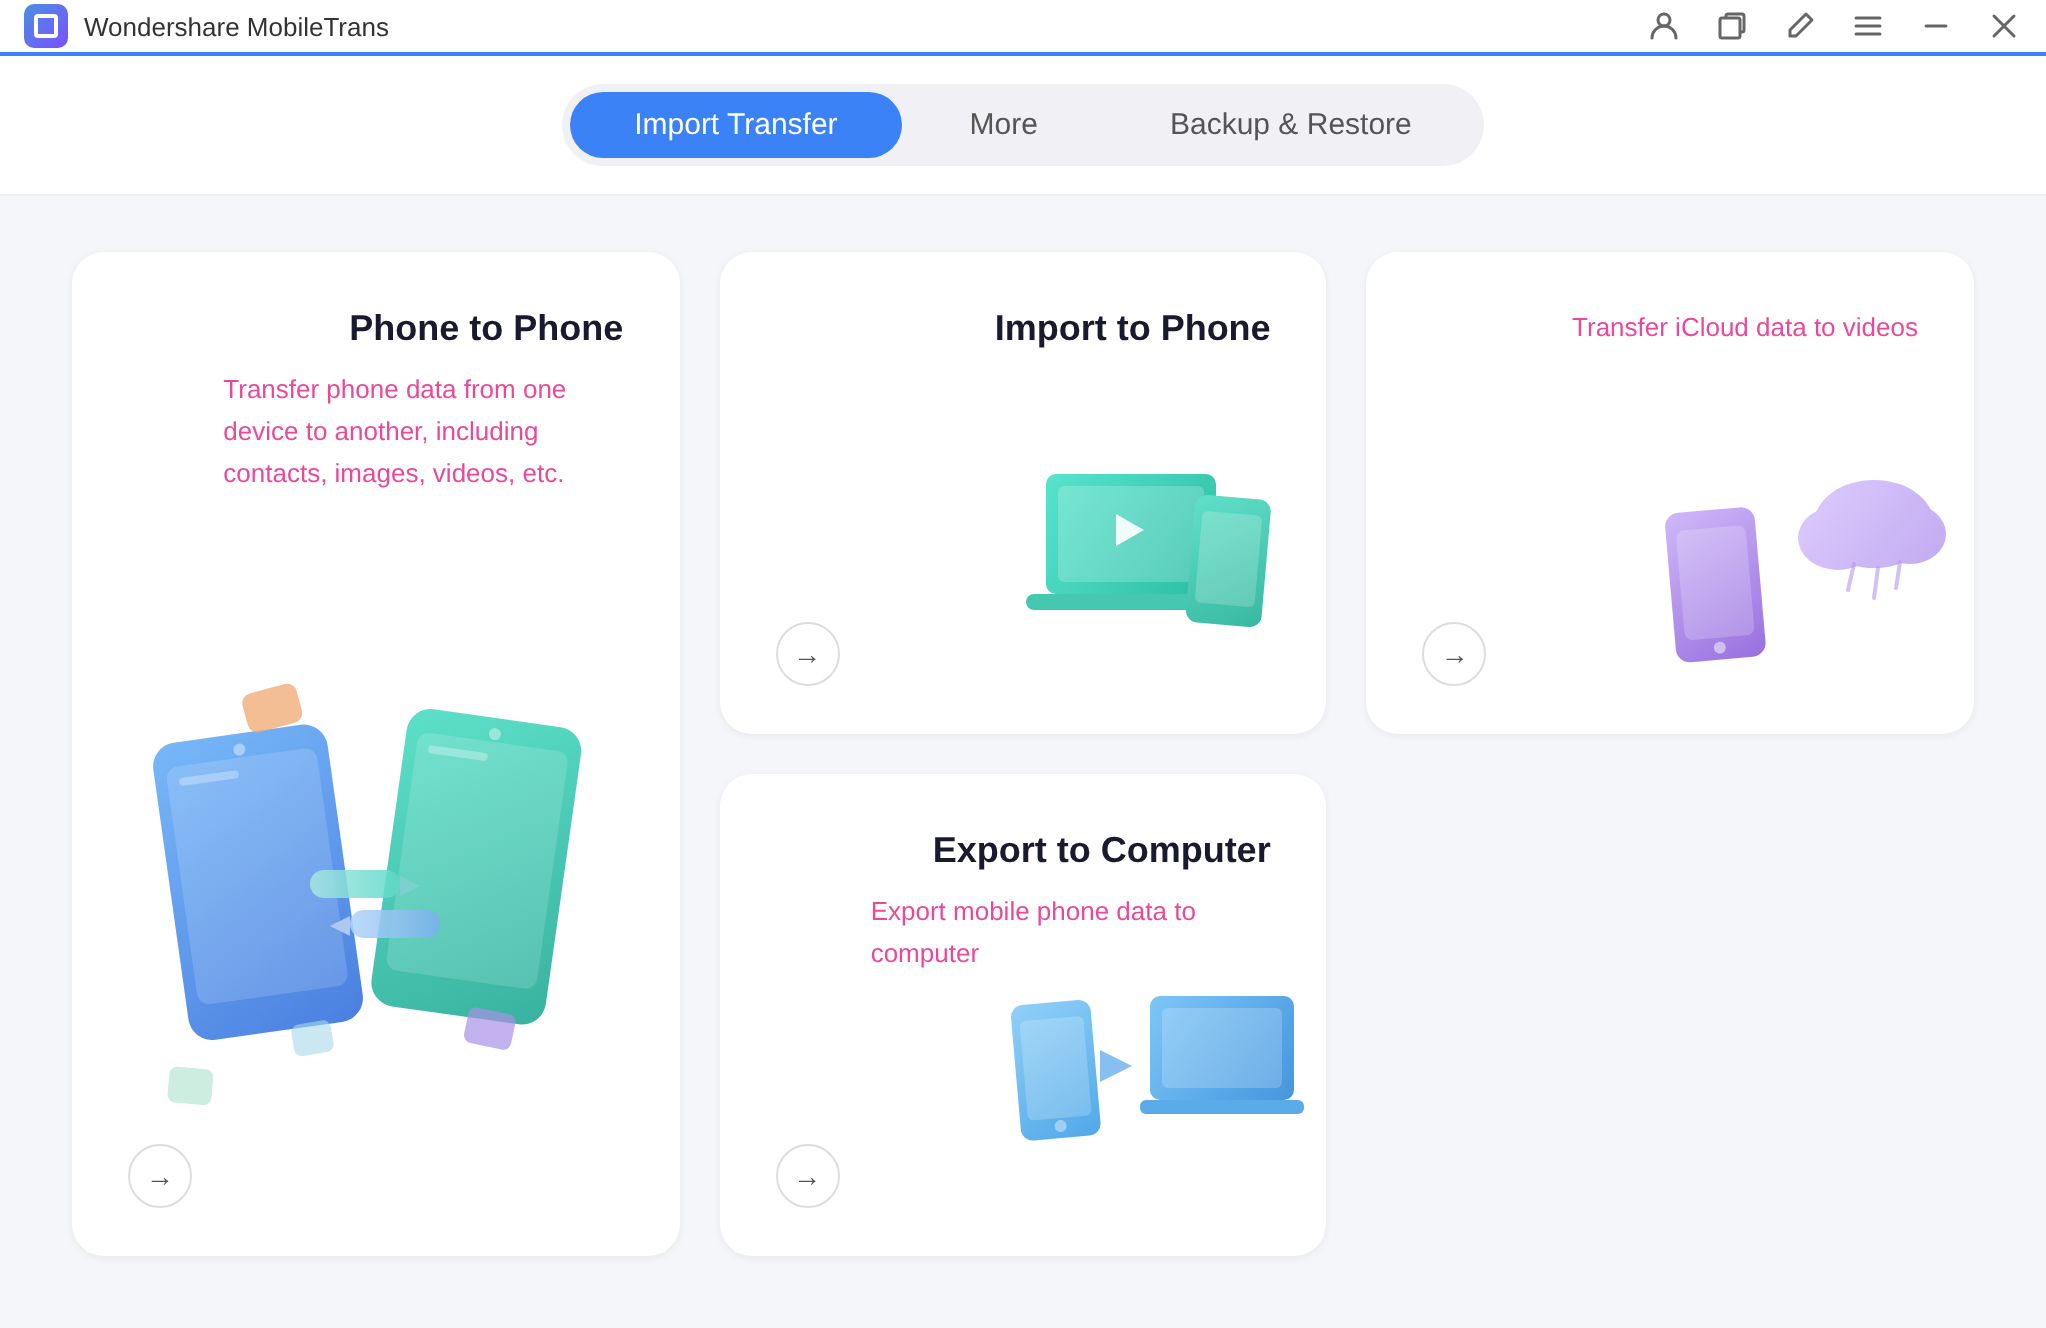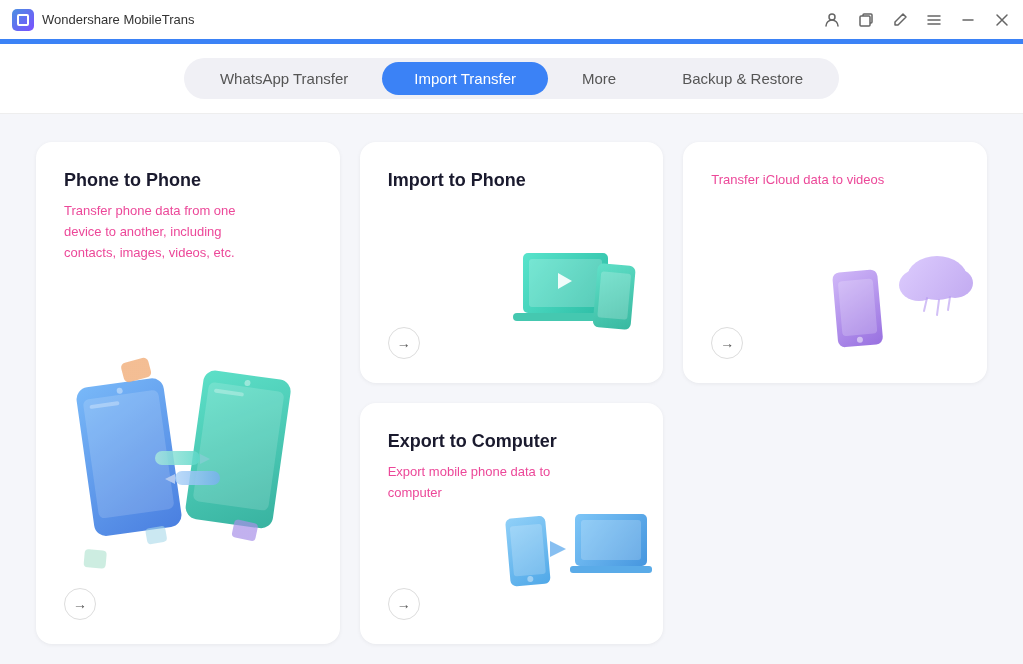--- a/index.html
+++ b/index.html
@@ -6,26 +6,26 @@
     body {
       width: 1023px;
       height: 664px;
       font-family: -apple-system, BlinkMacSystemFont, 'Segoe UI', sans-serif;
       background: #f5f6fa;
       overflow: hidden;
     }
 
     
     .titlebar {
-      height: 44px;
+      height: 28px;
       background: #ffffff;
       display: flex;
       align-items: center;
       padding: 0 12px;
-      border-bottom: 5px solid #3b82f6;
+      border-bottom: 2px solid #3b82f6;
       justify-content: space-between;
     }
     .titlebar-left {
       display: flex;
       align-items: center;
       gap: 8px;
     }
     .app-icon {
       width: 22px;
       height: 22px;
@@ -113,20 +113,21 @@
     .card {
       background: #ffffff;
       border-radius: 16px;
       padding: 28px 28px 24px;
       position: relative;
       overflow: hidden;
       box-shadow: 0 1px 4px rgba(0,0,0,0.06);
       display: flex;
       flex-direction: column;
       cursor: pointer;
+      align-items: flex-end;
     }
 
     .card-large {
       grid-row: span 2;
     }
 
     .card-title {
       font-size: 18px;
       font-weight: 700;
       color: #1a1a2e;
@@ -198,21 +199,20 @@
     <div class="titlebar-btn">
       <svg width="16" height="16" viewBox="0 0 16 16" fill="none">
         <path d="M3 3l10 10M13 3L3 13" stroke="#666" stroke-width="1.5" stroke-linecap="round"></path>
       </svg>
     </div>
   </div>
 </div>
 
 <div class="nav-bar">
   <div class="nav-container">
-    <div class="nav-tab">WhatsApp Transfer</div>
     <div class="nav-tab active">Import Transfer</div>
     <div class="nav-tab">More</div>
     <div class="nav-tab">Backup &amp; Restore</div>
   </div>
 </div>
 
 <div class="main-content">
   <div class="cards-grid">
 
     <div class="card card-large" style="min-height: 380px;">

